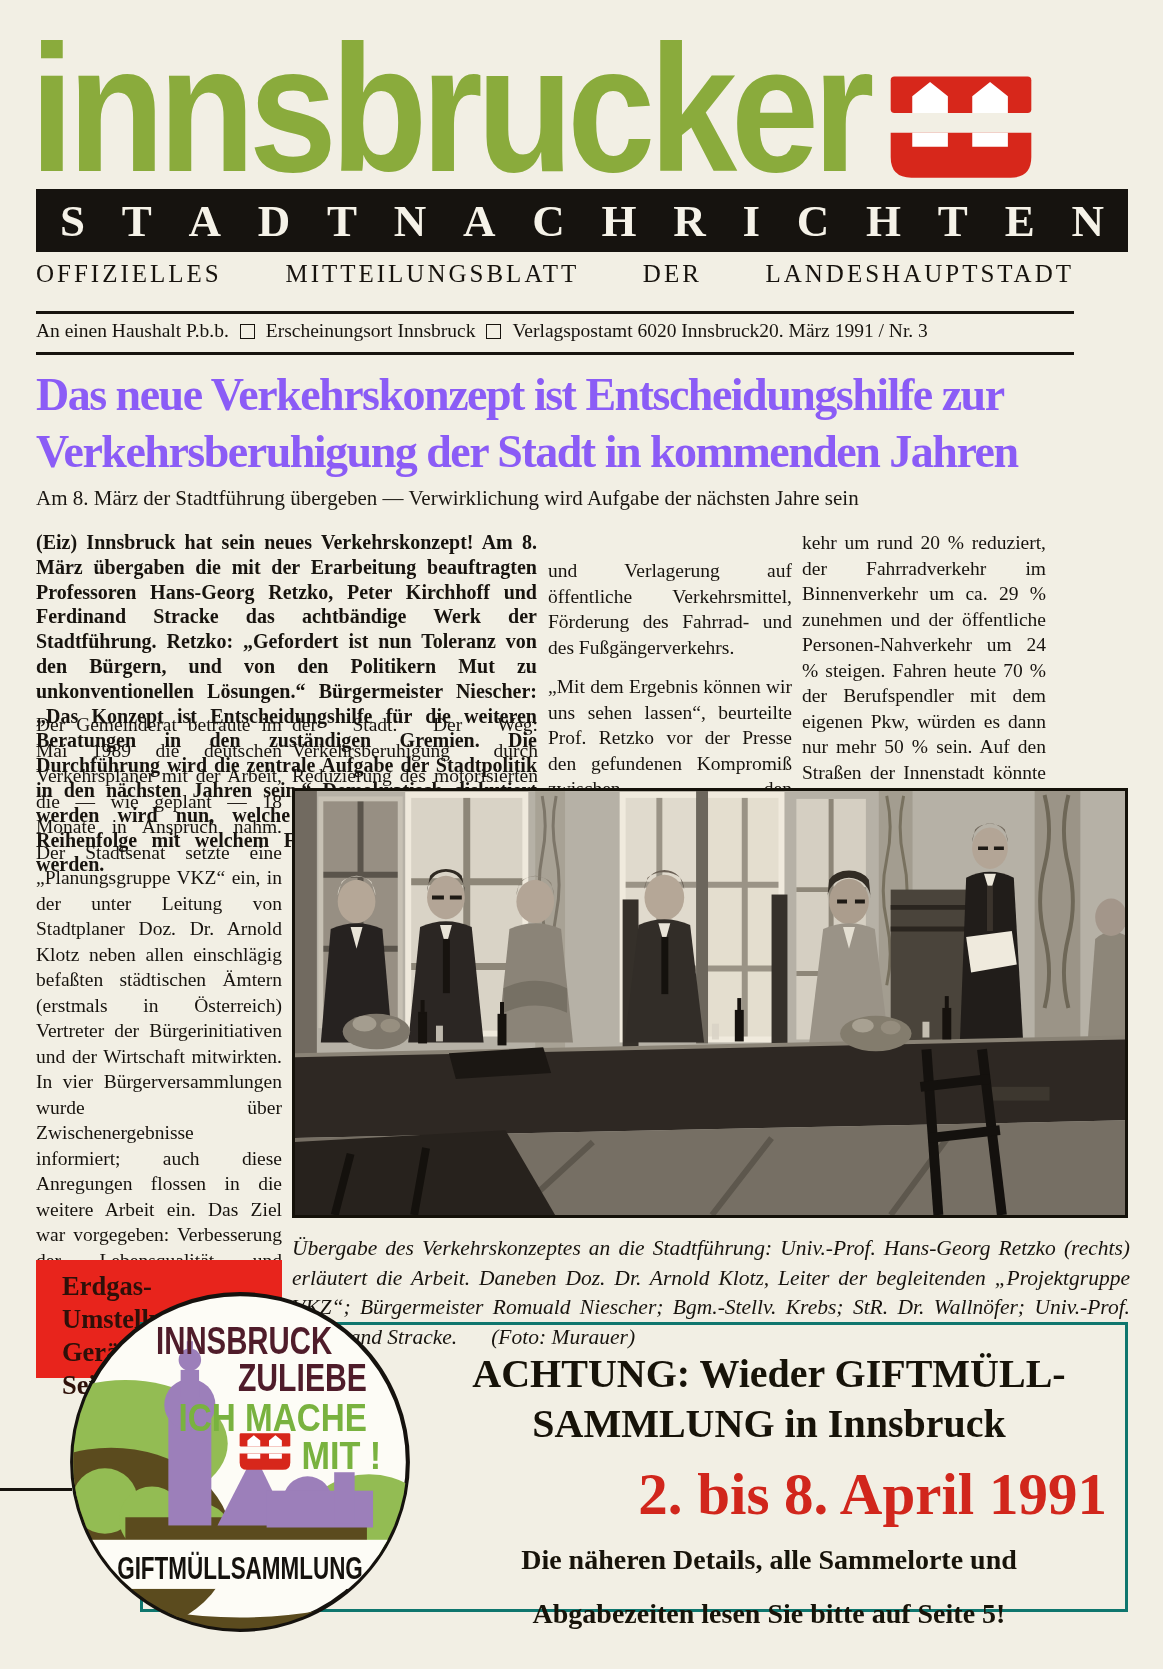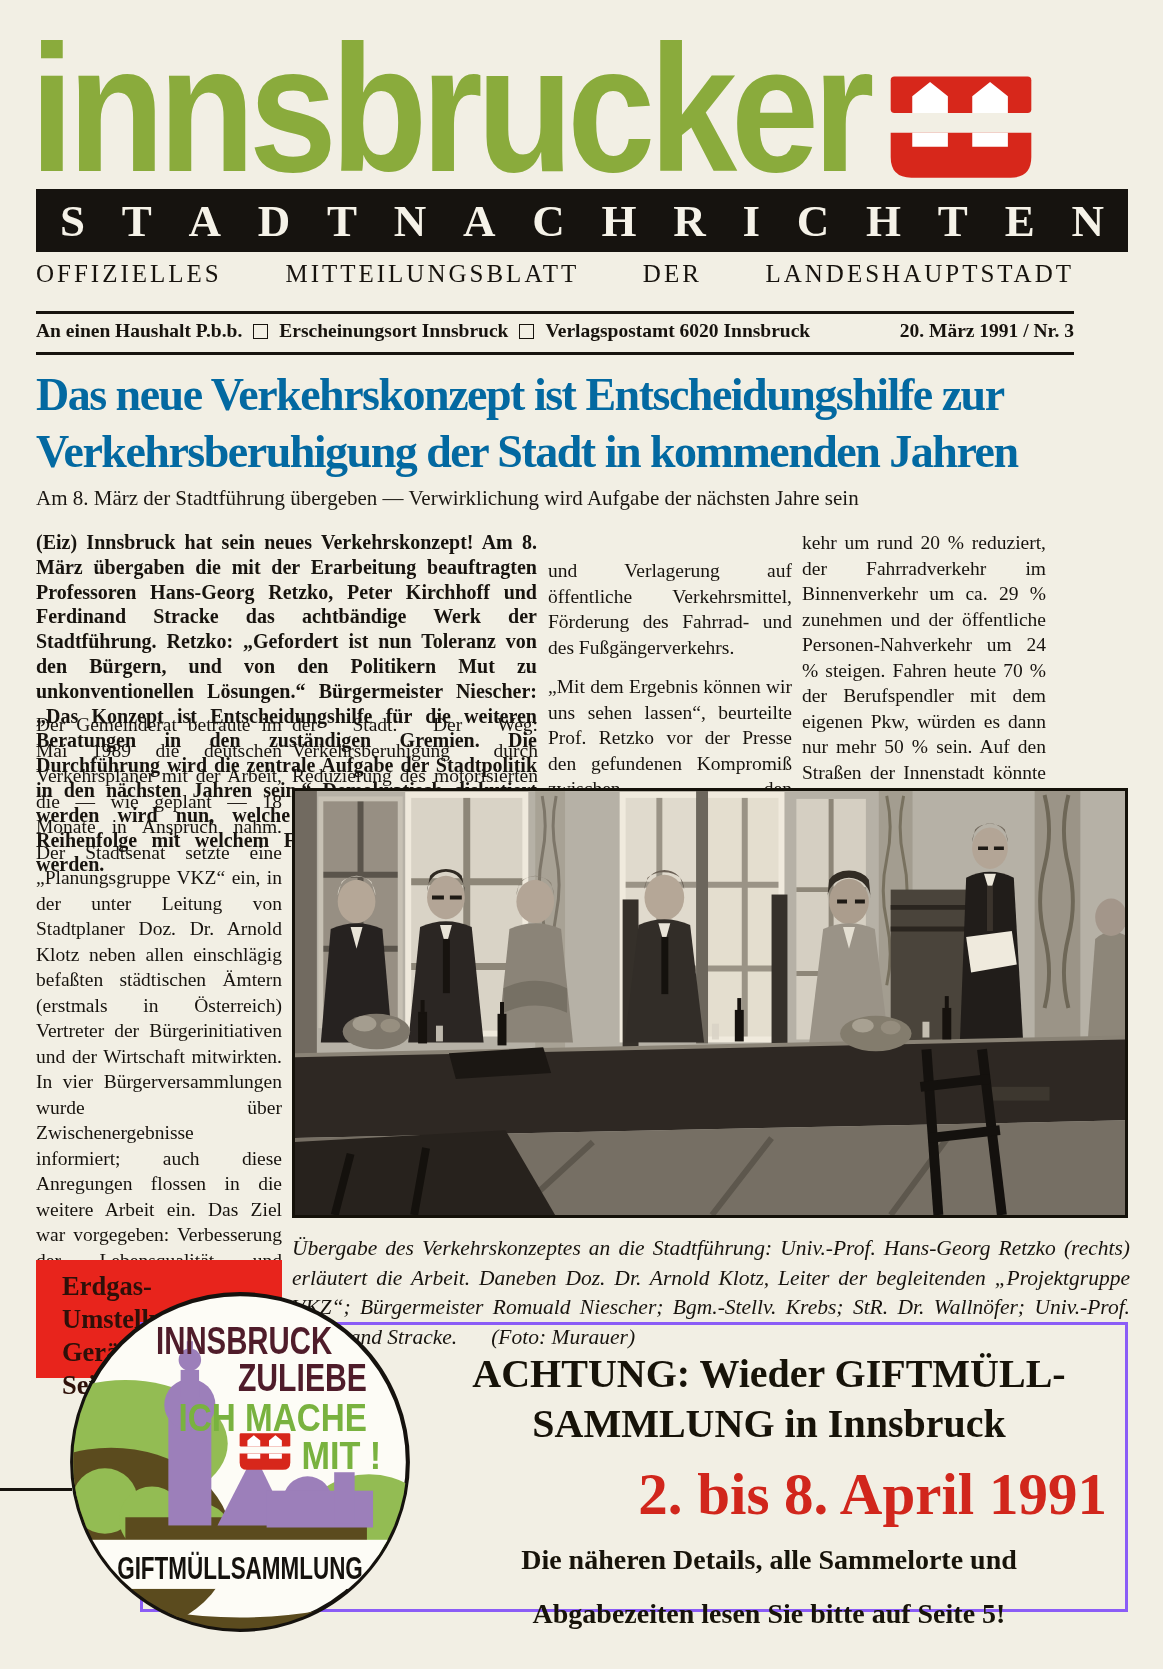--- a/index.html
+++ b/index.html
@@ -27,29 +27,29 @@
   }
   .subtitle{
     position:absolute; left:36px; top:260px; width:1038px;
     font-weight:normal; font-size:25px; letter-spacing:3px;
     text-align:justify; text-align-last:justify; white-space:nowrap;
     display:flex; justify-content:space-between;
   }
   .rule{position:absolute; background:#17130e; height:3px;}
   .infobar{
     position:absolute; left:36px; top:320px; width:1038px;
-    font-size:19.5px; display:flex; justify-content:space-between; align-items:center;font-weight:bold;
+    font-size:19.5px; display:flex; justify-content:flex-start; align-items:center;
   }
   .infobar .left{display:flex; align-items:center; gap:9px;}
   .cbox{display:inline-block; width:13px; height:13px; border:1.5px solid #17130e; margin:0 2px;}
   
   .headline{
     position:absolute; left:36px; top:366px; width:1092px;
     font-weight:bold; font-size:46px; line-height:57px; letter-spacing:-1.5px;
-    white-space:nowrap; color:#0369a1;
+    white-space:nowrap; color:#8b5cf6;
   }
   .subheadline{
     position:absolute; left:36px; top:486px; width:1092px;
     font-size:21px; white-space:nowrap; color:#1b1712;
   }
   
   .bodytext{font-size:19.5px; line-height:25.5px; text-align:justify; position:absolute;}
   .lead{
     left:36px; top:530px; width:501px;
     font-weight:bold; font-size:20px; line-height:24.8px;
@@ -72,21 +72,21 @@
   .caption .credit{padding-left:34px; font-style:italic;}
   
   .teaser{
     position:absolute; left:36px; top:1212px; width:246px; height:118px;
     background:#e8241c; box-sizing:border-box; padding:10px 0 0 26px;
     font-weight:bold; font-size:26.5px; line-height:33px; color:#2e1009;margin-top:48px;
   }
   
   .adbox{
     position:absolute; left:140px; top:1322px; width:988px; height:290px;
-    border:3px solid #8b5cf6; box-sizing:border-box;
+    border:3px solid #0f766e; box-sizing:border-box;
   }
   .adcontent{
     position:absolute; left:288px; top:24px; width:676px; text-align:center;
     font-weight:bold; color:#171309;
   }
   .ad-l1{font-size:40px; line-height:50px;}
   .ad-date{font-size:59px; line-height:66px; color:#d1261c; margin-top:12px;text-align:right;}
   .ad-l3{font-size:28px; line-height:42px; margin-top:12px;}
   .badge{position:absolute; left:66px; top:1288px; width:348px; height:348px;}
   .stub-rule{left:0; top:1488px; width:72px;}

